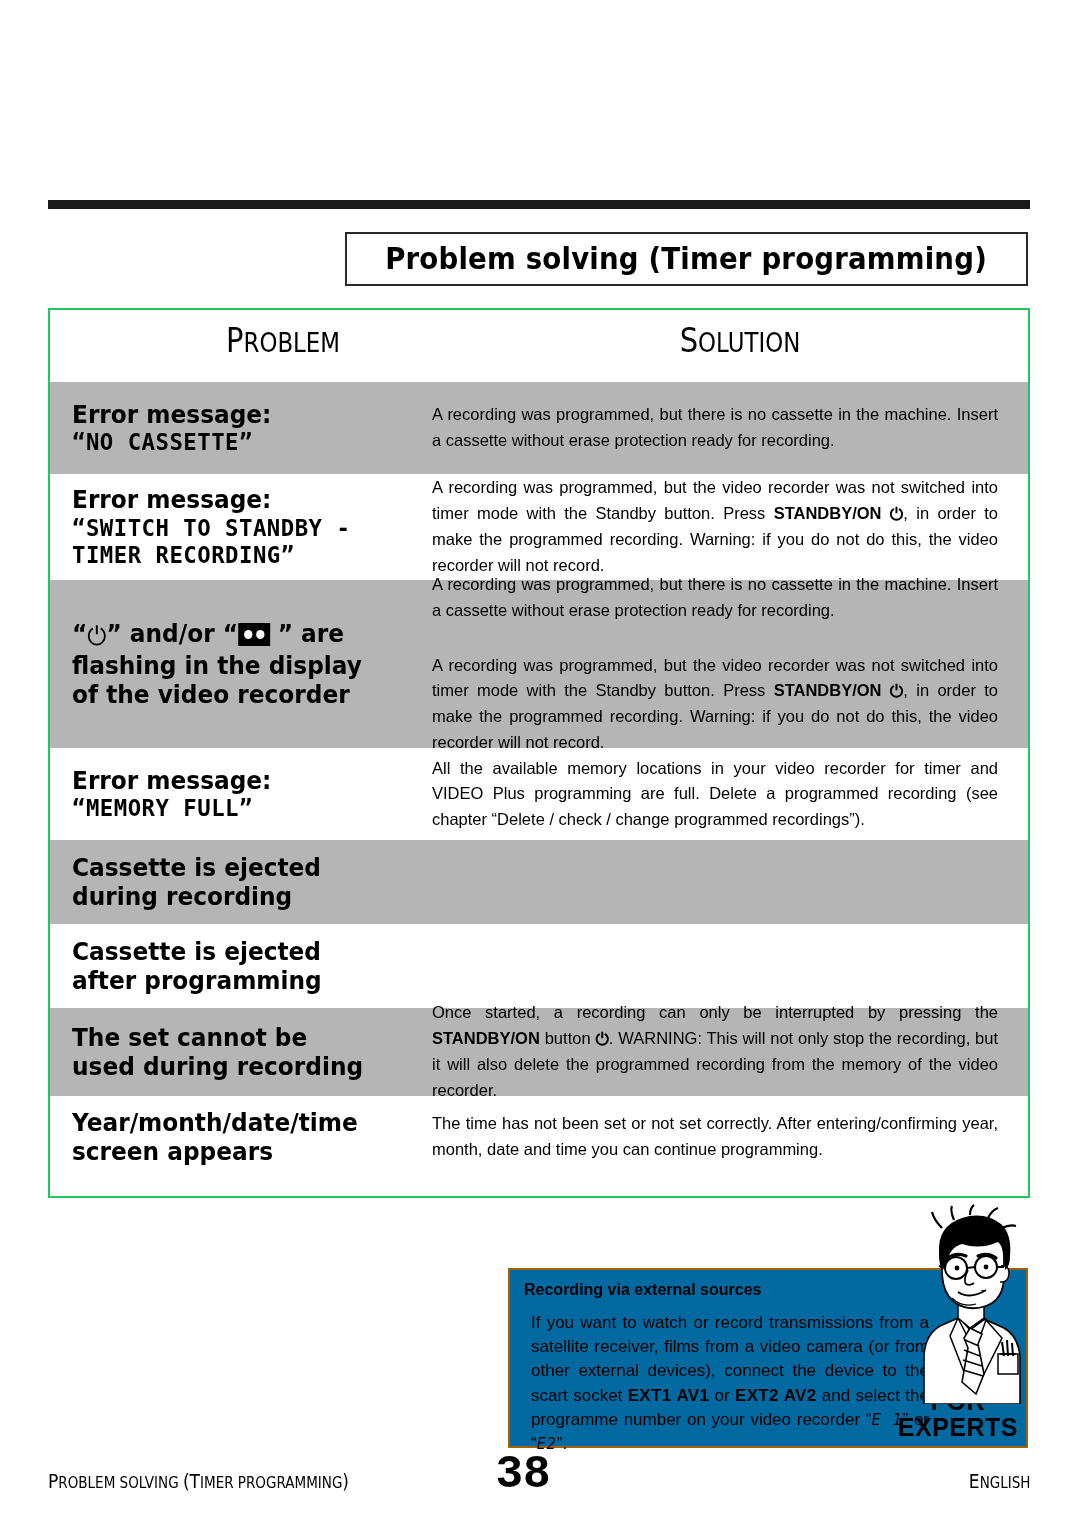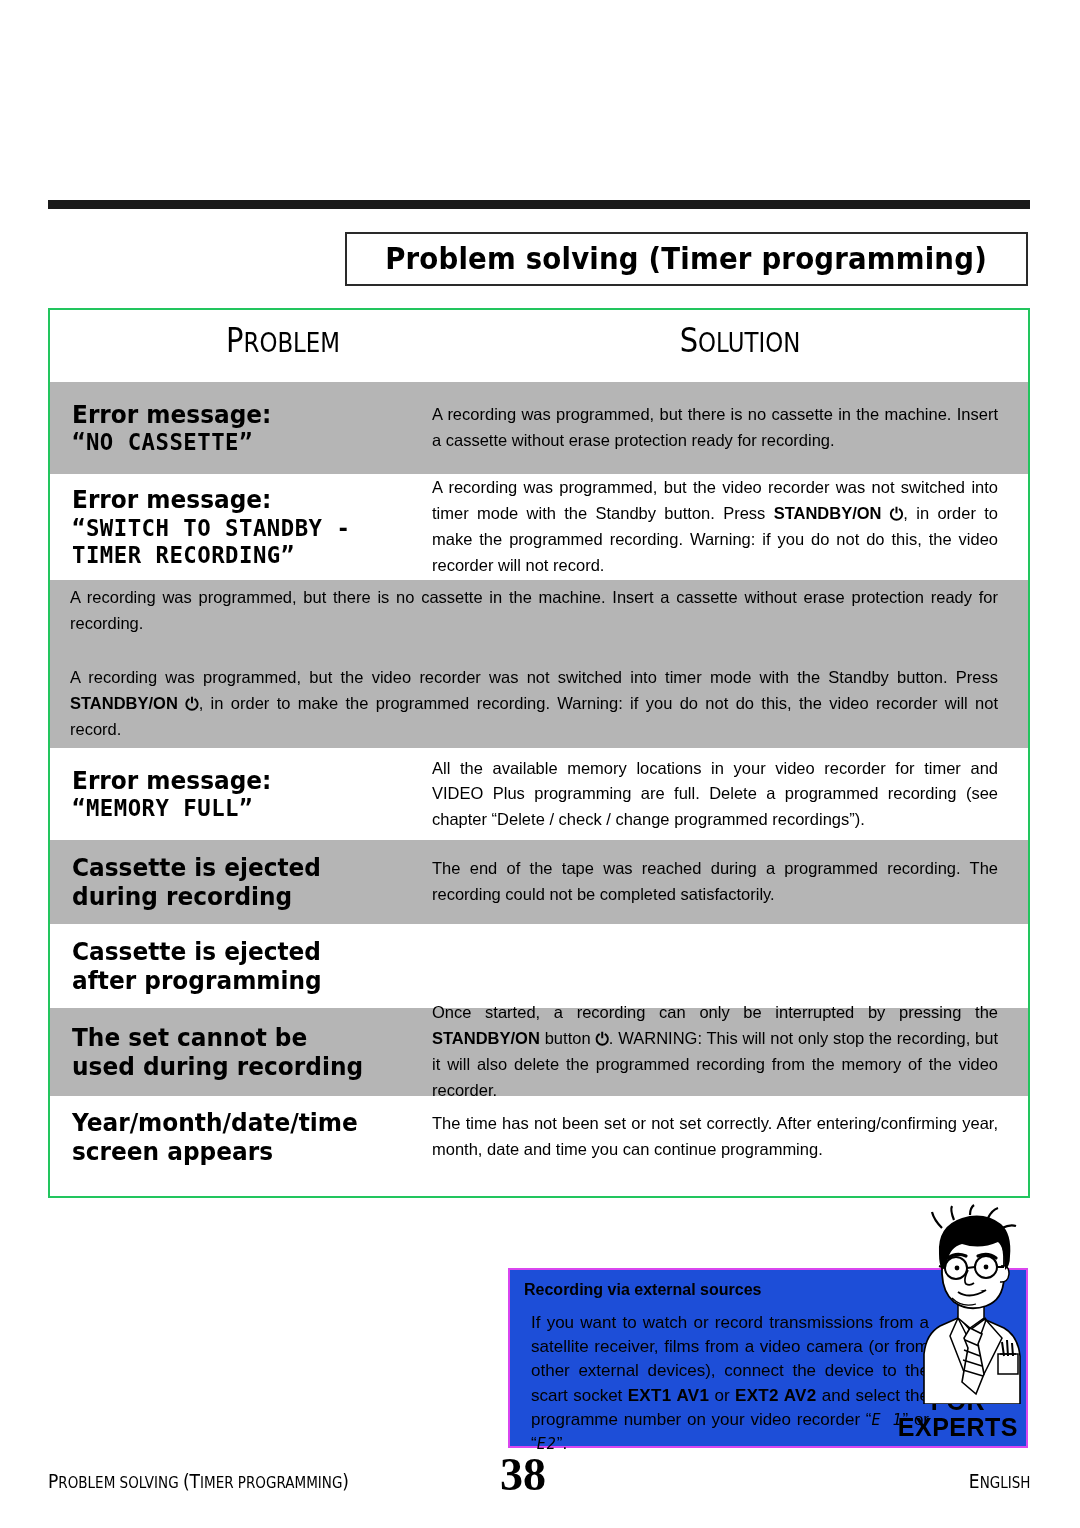--- a/index.html
+++ b/index.html
@@ -190,23 +190,23 @@
   .cass::before { left: 4px; }
   .cass::after  { right: 4px; }
 
   
   .experts-box {
     position: absolute;
     left: 508px;
     top: 1268px;
     width: 520px;
     height: 180px;
-    border: 2px solid #d946ef;
-    box-sizing: border-box;
-    background: #1d4ed8;
+    border: 2px solid #a16207;
+    box-sizing: border-box;
+    background: #0369a1;
     padding: 10px 14px 8px 14px;
   }
   .experts-title {
     font-family: "Liberation Sans", sans-serif;
     font-weight: bold;
     font-size: 16px;
     line-height: 1.2;
     margin-bottom: 12px;
   }
   .experts-body {
@@ -268,21 +268,21 @@
   .f-left { left: 0; transform-origin: left center; }
   .f-right { right: 0; transform-origin: right center; }
   .f-left .cap1, .f-right .cap1 { font-size: 19px; }
   .f-left .caps, .f-right .caps { font-size: 15px; }
   .f-page {
     position: absolute;
     left: 8px;
     right: 0;
     top: -16px;
     text-align: center;
-    font-family: Liberation Serif, serif;
+    font-family: Liberation Mono, monospace;
     font-weight: bold;
     font-size: 46px;
     line-height: 1;
     margin-left: -40px;
   }
 </style>
 </head>
 <body>
 
 <div class="page">
@@ -317,20 +317,25 @@
               <div class="p-line mono">“SWITCH TO STANDBY -</div>
               <div class="p-line mono">TIMER RECORDING”</div>
             </div>
             <div class="cell-solution">
               <p class="s-para">A recording was programmed, but the video recorder was not switched into timer mode with the Standby button. Press <b>STANDBY/ON</b> <span class="pwr">⏻</span>, in order to make the programmed recording. Warning: if you do not do this, the video recorder will not record.</p>
             </div>
           </div>
         </div>
         <div class="row shaded" style="height: 168px;">
           <div class="row-inner" style="height: 168px;">
+            <div class="cell-problem">
+              <div class="p-line"><span>“</span><span class="pwr-big">⏻</span><span>”</span><span> and/or “</span><span class="cass"></span><span> ” are</span></div>
+              <div class="p-line">flashing in the display</div>
+              <div class="p-line">of the video recorder</div>
+            </div>
             <div class="cell-solution">
               <p class="s-para">A recording was programmed, but there is no cassette in the machine. Insert a cassette without erase protection ready for recording.</p>
               <p class="s-para">A recording was programmed, but the video recorder was not switched into timer mode with the Standby button. Press <b>STANDBY/ON</b> <span class="pwr">⏻</span>, in order to make the programmed recording. Warning: if you do not do this, the video recorder will not record.</p>
             </div>
           </div>
         </div>
         <div class="row" style="height: 92px;">
           <div class="row-inner" style="height: 92px;">
             <div class="cell-problem">
               <div class="p-line">Error message:</div>
@@ -339,23 +344,20 @@
             <div class="cell-solution">
               <p class="s-para">All the available memory locations in your video recorder for timer and VIDEO Plus programming are full. Delete a programmed recording (see chapter “Delete / check / change programmed recordings”).</p>
             </div>
           </div>
         </div>
         <div class="row shaded" style="height: 84px;">
           <div class="row-inner" style="height: 84px;">
             <div class="cell-problem">
               <div class="p-line">Cassette is ejected</div>
               <div class="p-line">during recording</div>
-            </div>
-            <div class="cell-solution">
-              <p class="s-para">The end of the tape was reached during a programmed recording. The recording could not be completed satisfactorily.</p>
             </div>
           </div>
         </div>
         <div class="row" style="height: 84px;">
           <div class="row-inner" style="height: 84px;">
             <div class="cell-problem">
               <div class="p-line">Cassette is ejected</div>
               <div class="p-line">after programming</div>
             </div>
           </div>

